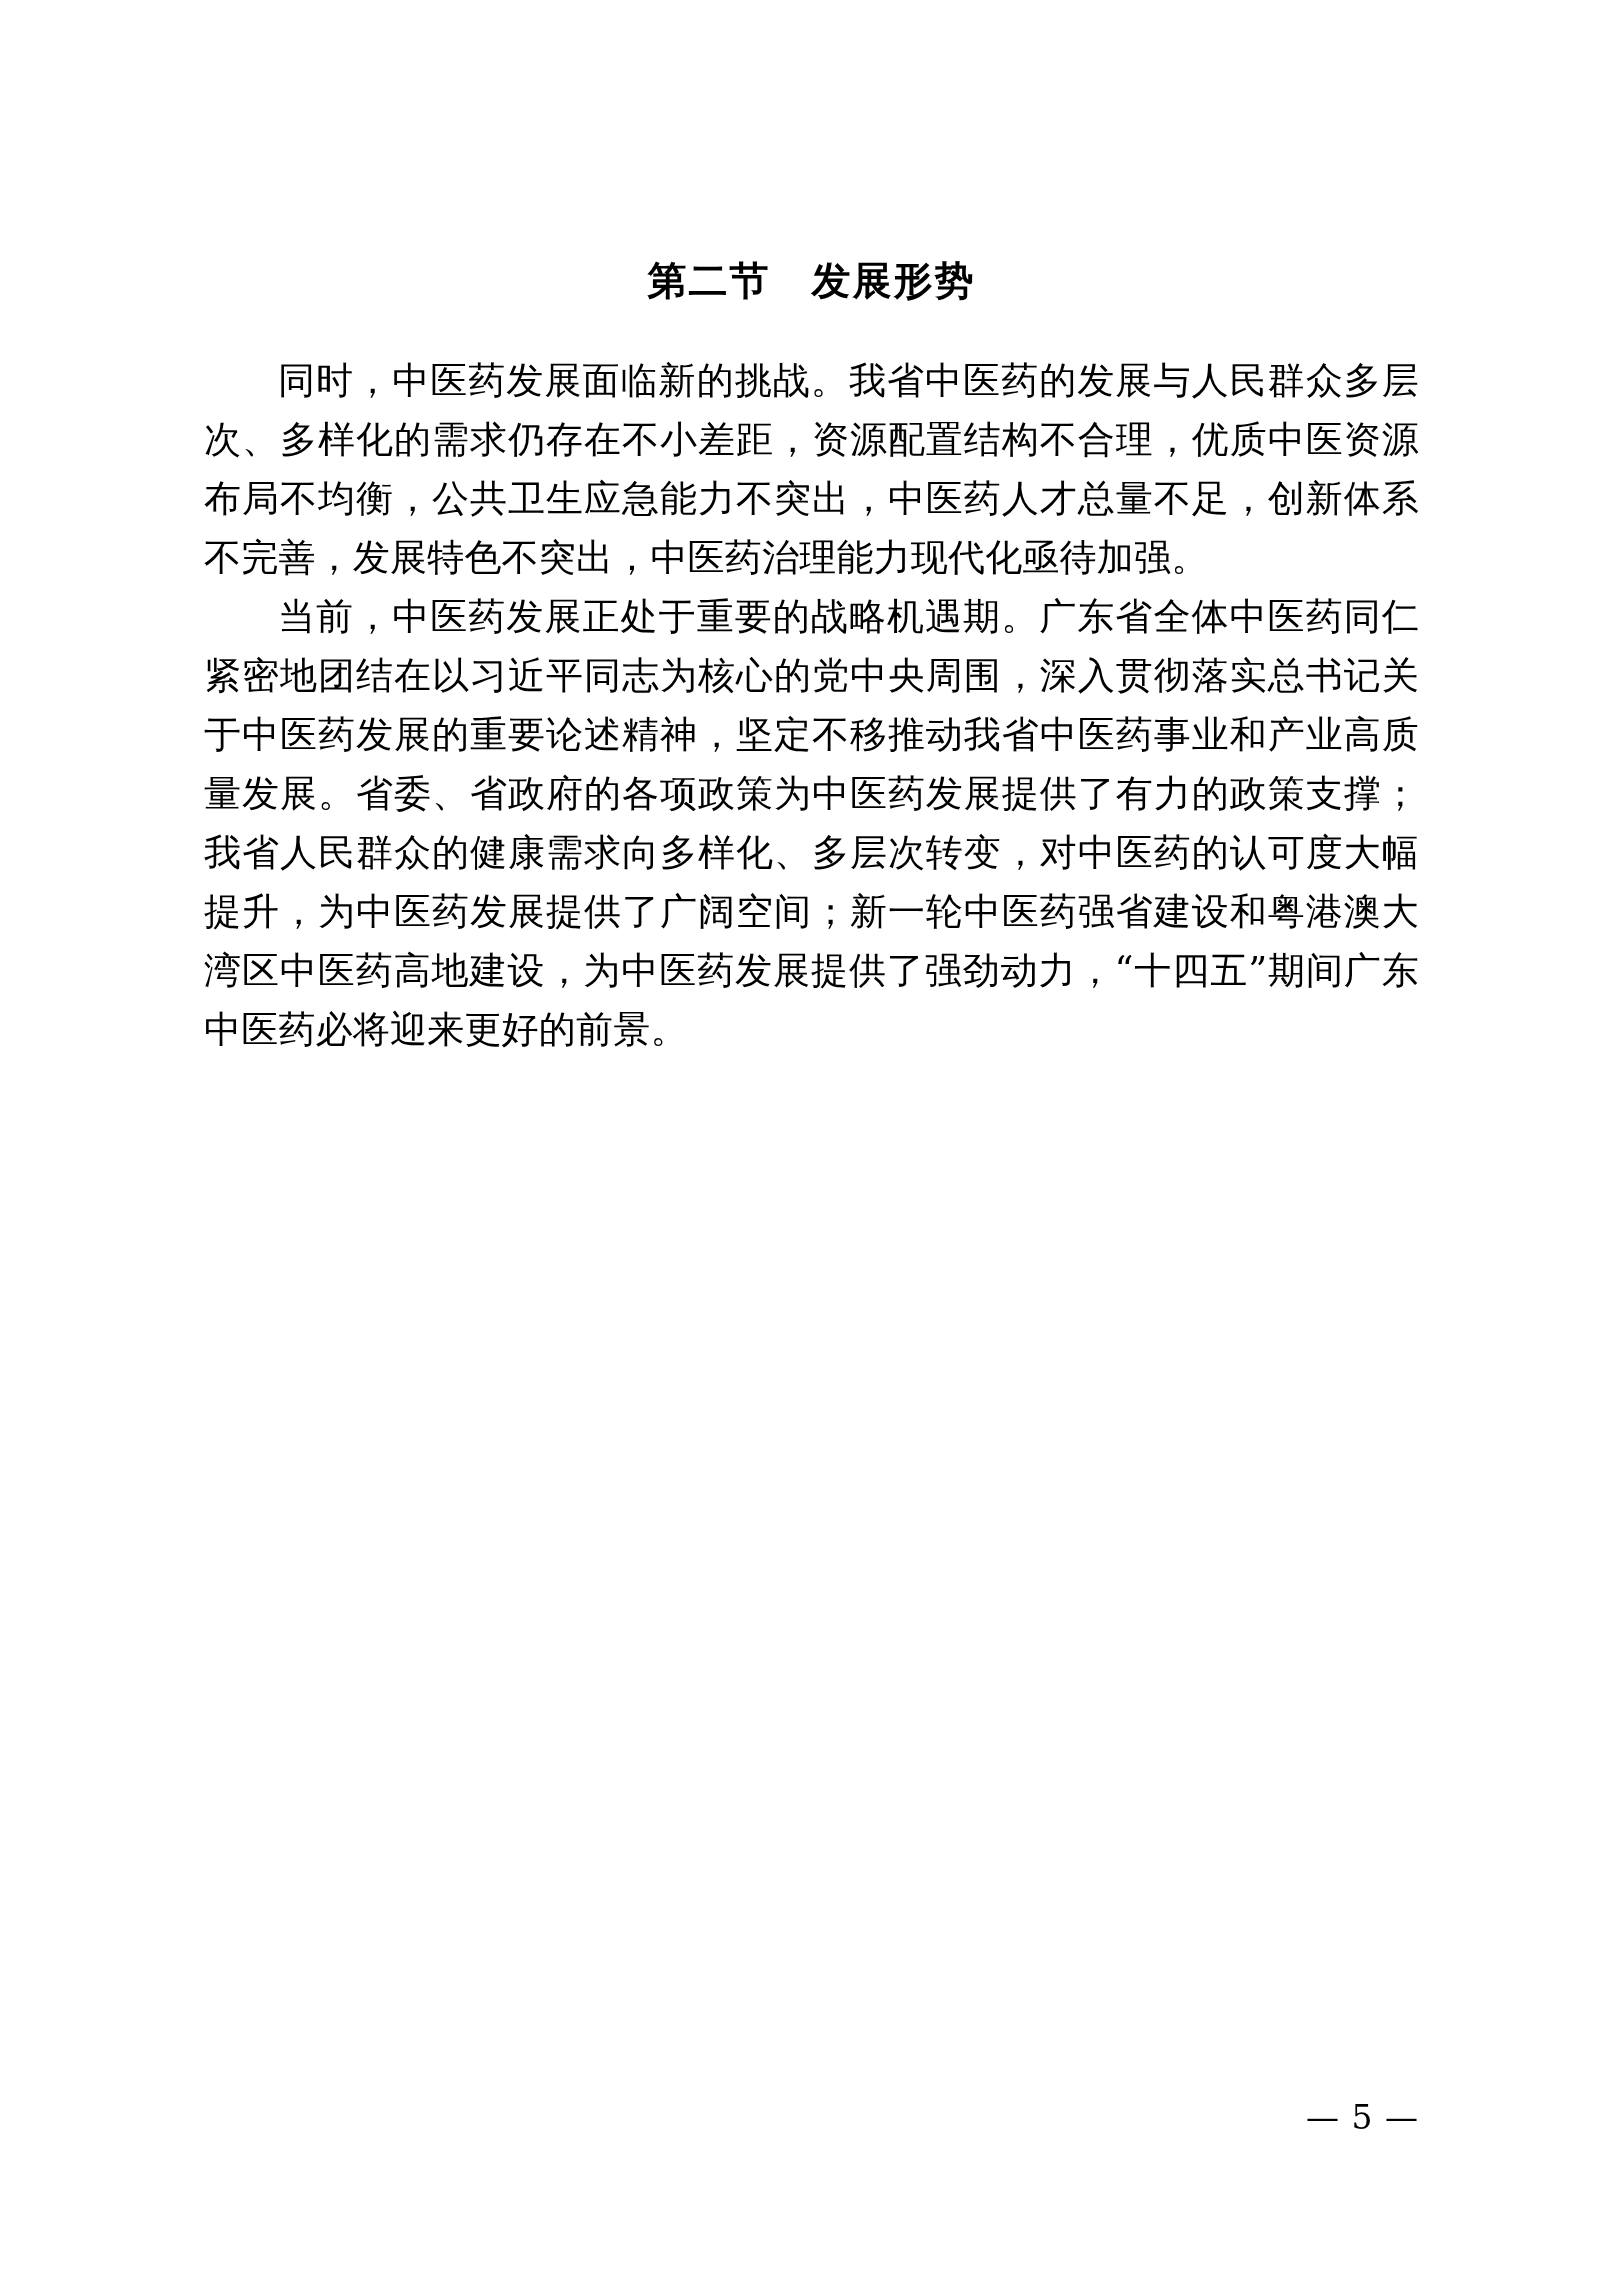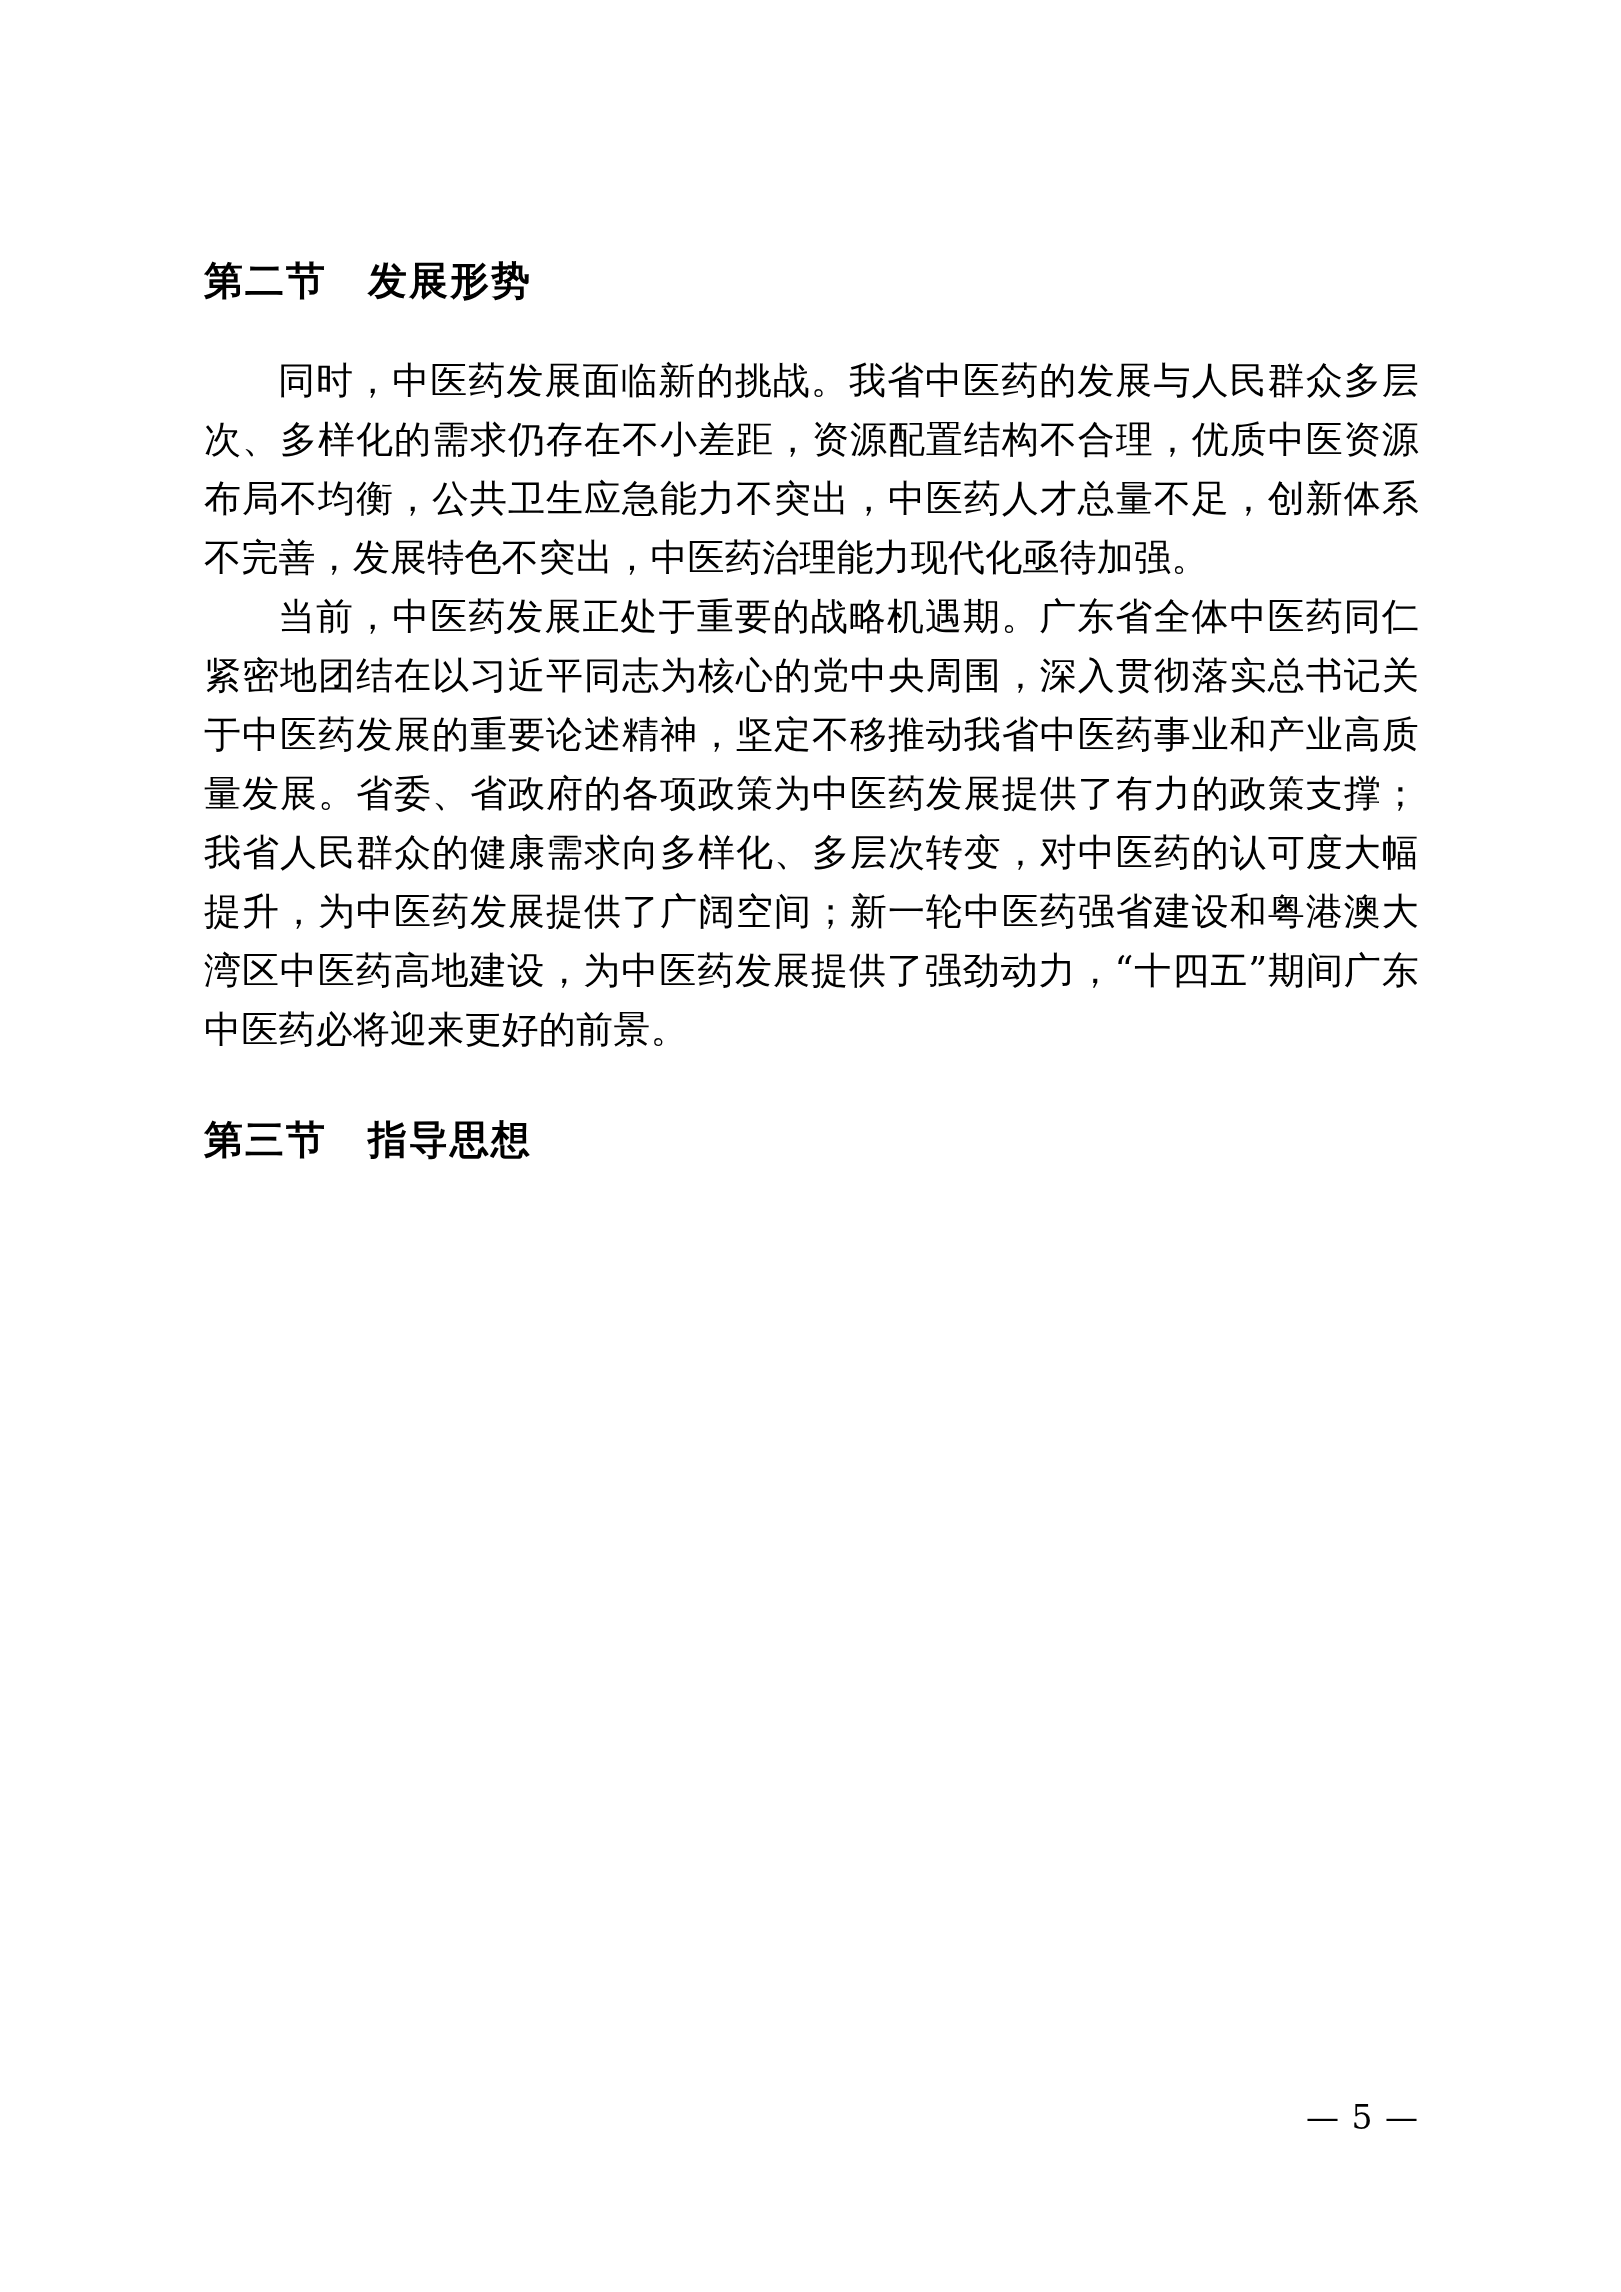--- a/index.html
+++ b/index.html
@@ -21,21 +21,21 @@
 
   .content {
     position: absolute;
     left: 204px;
     top: 257px;
     width: 1215px;
   }
 
   
   .section-heading {
-    text-align: left;
+    text-align: center;
     font-family: "DejaVu Sans", "Liberation Sans", sans-serif;
     font-weight: 700;
     font-size: 39px;
     letter-spacing: 2px;
     color: #000000;
     margin: 0;
     padding: 0;
     line-height: 1.25;
   }
 
@@ -88,21 +88,20 @@
 <div class="page">
 
   <div class="content">
 
     <h2 class="section-heading heading-block-first">第二节　发展形势</h2>
 
     <p class="body-paragraph">同时，中医药发展面临新的挑战。我省中医药的发展与人民群众多层次、多样化的需求仍存在不小差距，资源配置结构不合理，优质中医资源布局不均衡，公共卫生应急能力不突出，中医药人才总量不足，创新体系不完善，发展特色不突出，中医药治理能力现代化亟待加强。</p>
 
     <p class="body-paragraph">当前，中医药发展正处于重要的战略机遇期。广东省全体中医药同仁紧密地团结在以习近平同志为核心的党中央周围，深入贯彻落实总书记关于中医药发展的重要论述精神，坚定不移推动我省中医药事业和产业高质量发展。省委、省政府的各项政策为中医药发展提供了有力的政策支撑；我省人民群众的健康需求向多样化、多层次转变，对中医药的认可度大幅提升，为中医药发展提供了广阔空间；新一轮中医药强省建设和粤港澳大湾区中医药高地建设，为中医药发展提供了强劲动力，“十四五”期间广东中医药必将迎来更好的前景。</p>
 
-    <h2 class="section-heading heading-block-second">第三节　指导思想</h2>
 
 
   </div>
 
   <div class="page-footer">
     <span class="page-number">— 5 —</span>
   </div>
 
 </div>
 

